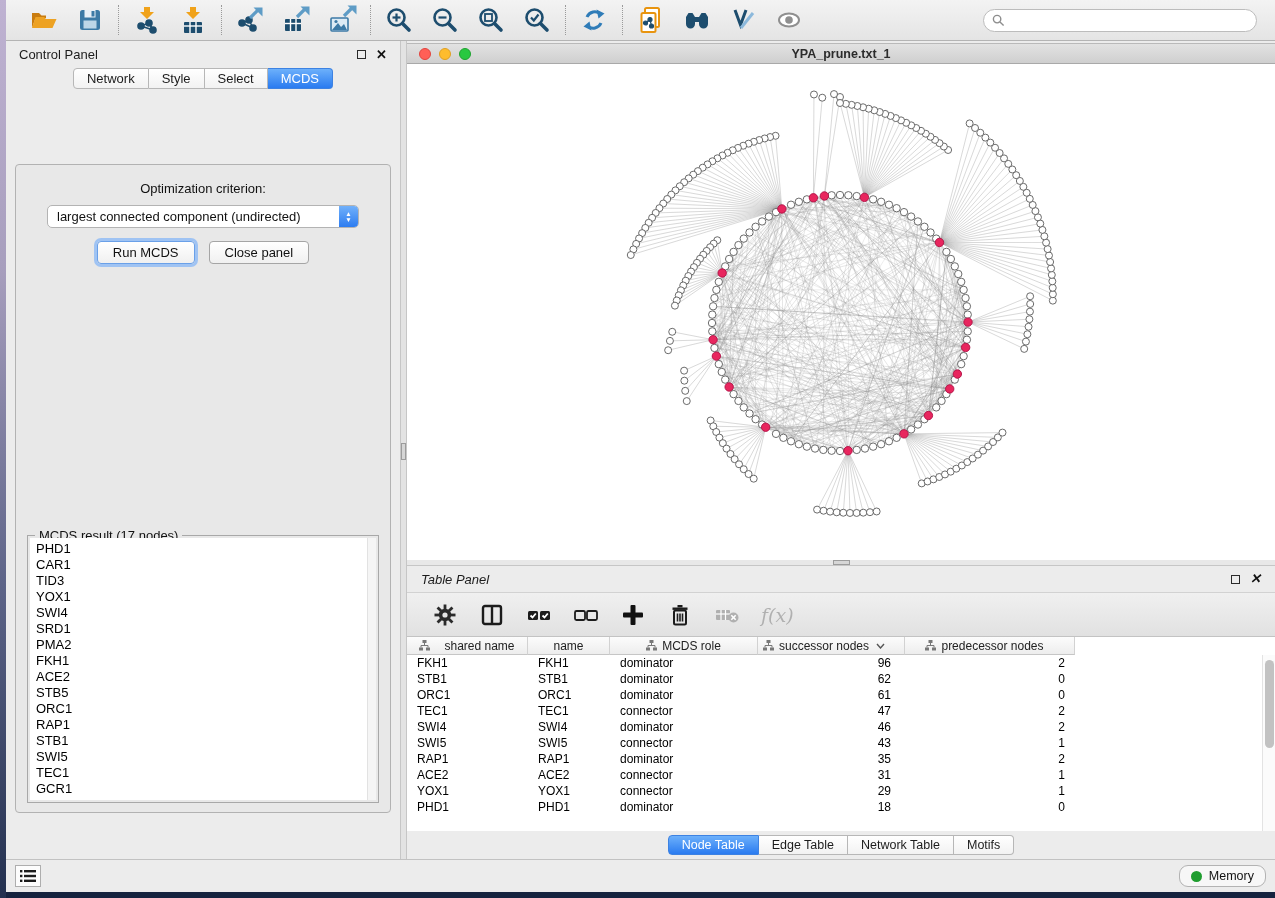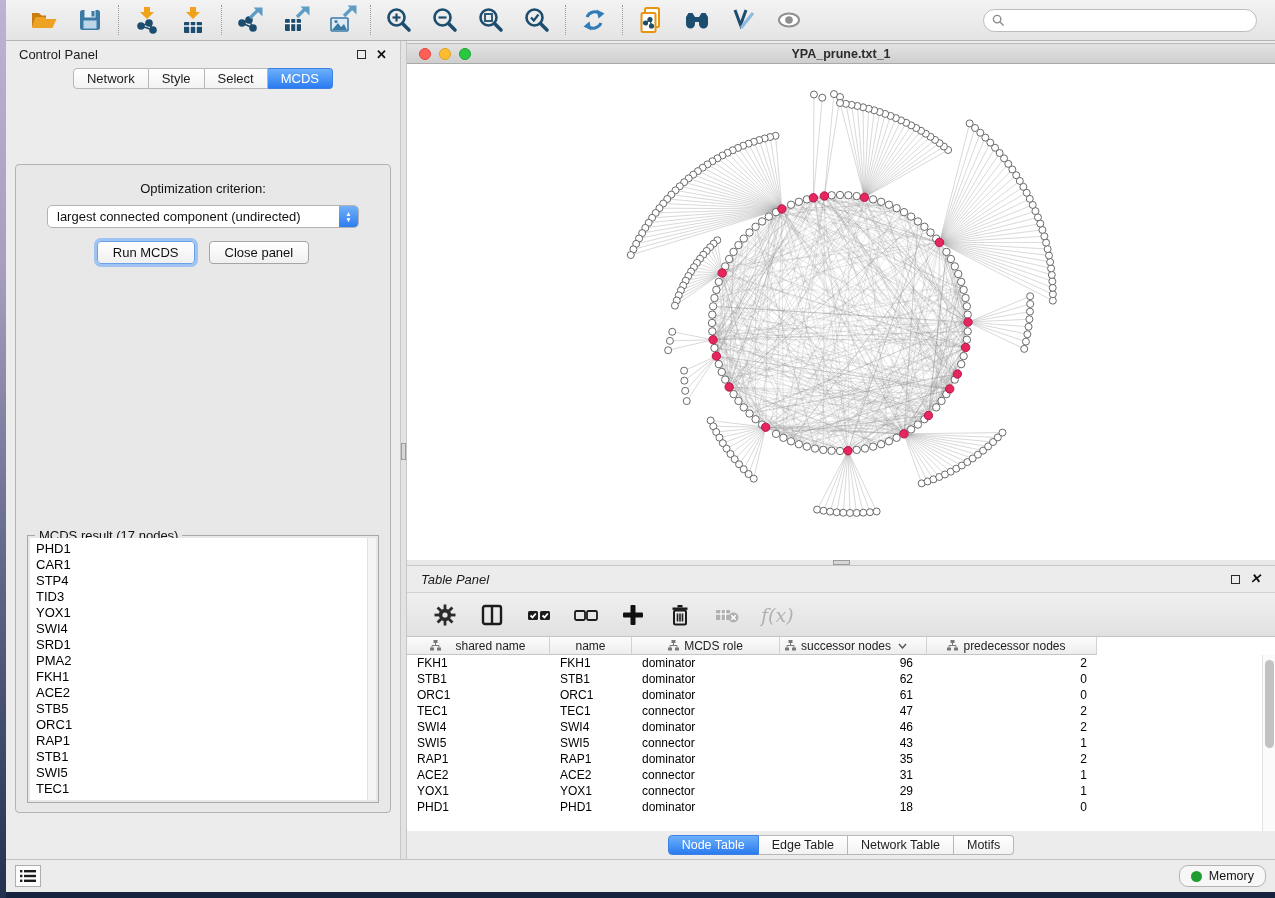--- a/index.html
+++ b/index.html
@@ -84,21 +84,21 @@
   .fx { font-family:"DejaVu Serif", serif; font-style:italic; font-size:19px; color:#b0b0b0; }
   .tp-table { flex:1; background:#fff; position:relative; overflow:hidden; font-size:12px; }
   .thead { display:flex; height:18px; }
   .th { display:flex; align-items:center; justify-content:center; gap:5px;
     background:linear-gradient(#fcfcfc,#ededed); border-right:1px solid #d2d2d2; border-bottom:1px solid #c6c6c6;
     font-size:12px; color:#222; position:relative; }
   .trow { display:flex; height:16px; }
   .td { line-height:16px; color:#000; white-space:nowrap; overflow:hidden; }
   .td.txt { padding-left:10px; text-align:left; }
   .td.num { text-align:right; }
-  .c0{width:143px;gap:14px;} .c1{width:82px;} .c2{width:148px;} .c3{width:147px;padding-right:14px;} .c4{width:170px;padding-right:10px;}
+  .c0{width:121px;gap:14px;} .c1{width:82px;} .c2{width:148px;} .c3{width:147px;padding-right:14px;} .c4{width:170px;padding-right:10px;}
   .v-scroll { position:absolute; right:0; top:18px; bottom:0; width:13px; background:#fbfbfb; border-left:1px solid #e3e3e3; }
   .v-thumb { position:absolute; top:5px; left:2px; width:9px; height:88px; background:#c2c2c2; border-radius:5px; }
   .tp-tabs { height:28px; display:flex; align-items:center; justify-content:center; background:#ececec; }
   .tp-tabs .seg-tab { font-size:12.5px; height:20px; line-height:18px; }
 
   
   .statusbar { position:absolute; left:0; right:0; bottom:0; height:33px; background:#ececec;
     border-top:1px solid #c2c2c2; display:flex; align-items:center; padding:0 9px; }
   .list-btn { width:26px; height:22px; background:#fdfdfd; border:1px solid #aeaeae; display:flex; align-items:center; justify-content:center; }
   .memory-btn { margin-left:auto; height:22px; display:flex; align-items:center; gap:7px; padding:0 11px;
@@ -316,21 +316,20 @@
         <div class="btn-row">
           <button class="mac-btn focused">Run MCDS</button>
           <button class="mac-btn">Close panel</button>
         </div>
         <div class="groupbox">
           <span class="gb-title">MCDS result (17 nodes)</span>
           <div class="result-list">
             <ul id="mcds-list">
                 <li>PHD1</li>
                 <li>CAR1</li>
-                <li>STP4</li>
                 <li>TID3</li>
                 <li>YOX1</li>
                 <li>SWI4</li>
                 <li>SRD1</li>
                 <li>PMA2</li>
                 <li>FKH1</li>
                 <li>ACE2</li>
                 <li>STB5</li>
                 <li>ORC1</li>
                 <li>RAP1</li>

